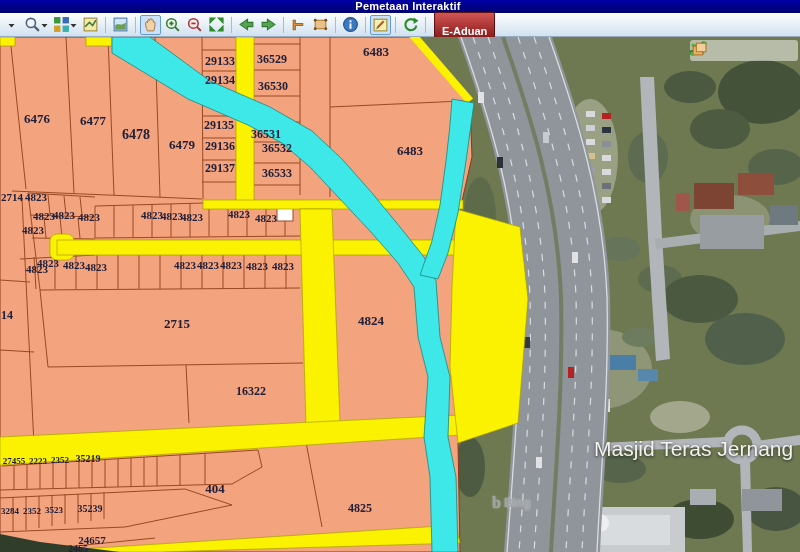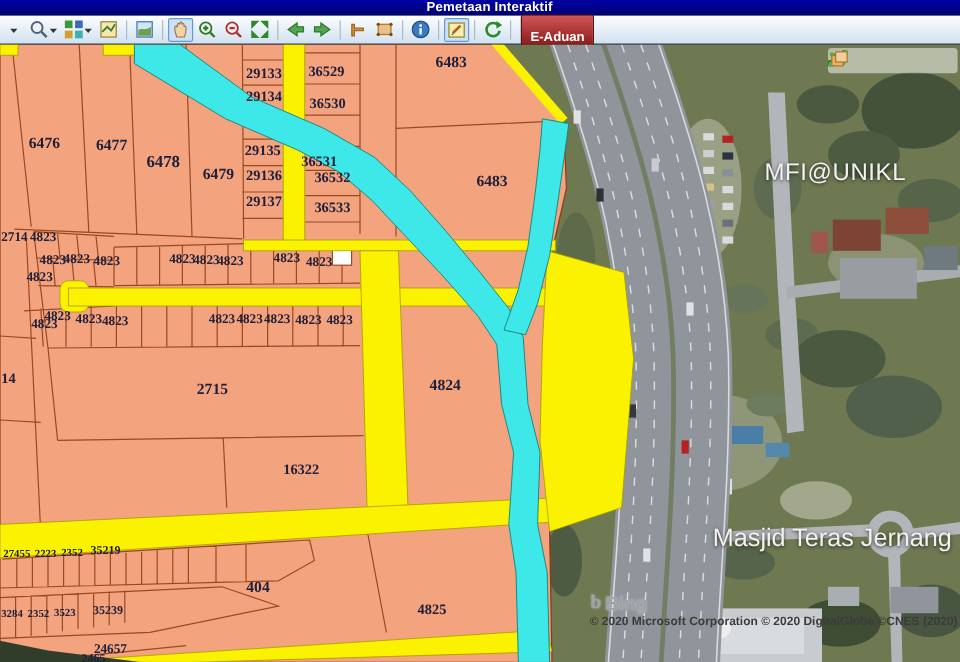--- a/index.html
+++ b/index.html
@@ -21,21 +21,21 @@
   .lbl-mfi{left:637px;top:96px;font-size:20px;letter-spacing:.5px;}
   .lbl-masjid{left:594px;top:400px;font-size:21px;}
   .minitb{position:absolute;left:690px;top:3px;width:108px;height:21px;background:rgba(255,255,255,.5);
     border-radius:3px;display:flex;align-items:center;justify-content:space-around;padding:0 2px;box-sizing:border-box;}
   .minitb span{display:flex;}
   .attrib{position:absolute;right:2px;top:476px;width:330px;text-align:right;font-size:10px;
     font-weight:bold;color:#3b3b3b;white-space:nowrap;}
   .binglogo{position:absolute;left:492px;top:459px;display:flex;align-items:flex-end;gap:3px;
     color:#9fa3a7;font-weight:bold;text-shadow:0 0 2px rgba(255,255,255,.55);}
   .binglogo .b{font-size:16px;line-height:14px;font-family:"Liberation Serif",serif;}
-  .binglogo .t{font-size:16px;line-height:13px;}
+  .binglogo .t{font-size:12px;line-height:13px;}
   text.pl{font-family:"Liberation Serif",serif;font-weight:bold;fill:#20203a;}
 </style>
 </head>
 <body>
 
 <div class="titlebar">
   <span>Pemetaan Interaktif</span>
 </div>
 
 <div class="toolbar" id="toolbar">
@@ -349,21 +349,20 @@
         <text x="88" y="425" text-anchor="middle" font-size="10" class="pl">35219</text>
         <text x="10" y="477" text-anchor="middle" font-size="9" class="pl">3284</text>
         <text x="32" y="477" text-anchor="middle" font-size="9" class="pl">2352</text>
         <text x="54" y="476" text-anchor="middle" font-size="9" class="pl">3523</text>
         <text x="90" y="475" text-anchor="middle" font-size="10" class="pl">35239</text>
         <text x="92" y="507" text-anchor="middle" font-size="11" class="pl">24657</text>
         <text x="78" y="515" text-anchor="middle" font-size="10" class="pl">2465</text>
       </g>
   </svg>
 
-  <div class="maplabel lbl-mfi">MFI@UNIKL</div>
   <div class="maplabel lbl-masjid">Masjid Teras Jernang</div>
 
   <div class="minitb" id="minitb">
       <span>
         <svg width="17" height="17" viewBox="0 0 16 16">
           <line x1="2" y1="12" x2="13" y2="4" stroke="#2f8f2f" stroke-width="1.5"></line>
           <circle cx="2" cy="12" r="2" fill="#49b649" stroke="#1f6f1f"></circle>
           <circle cx="13" cy="4" r="2" fill="#49b649" stroke="#1f6f1f"></circle>
         </svg>
       </span>
@@ -390,14 +389,13 @@
           <rect x="3" y="6" width="9" height="8" fill="#e8b367" stroke="#b07830"></rect>
           <rect x="6" y="3" width="9" height="8" fill="#f2cf9a" stroke="#b07830"></rect>
         </svg>
       </span>
     </div>
 
   <div class="binglogo">
     <span class="b">b</span>
     <span class="t">Bing</span>
   </div>
-  <div class="attrib">© 2020 Microsoft Corporation  © 2020 DigitalGlobe ©CNES (2020)</div>
 </div>
 
 </body></html>

